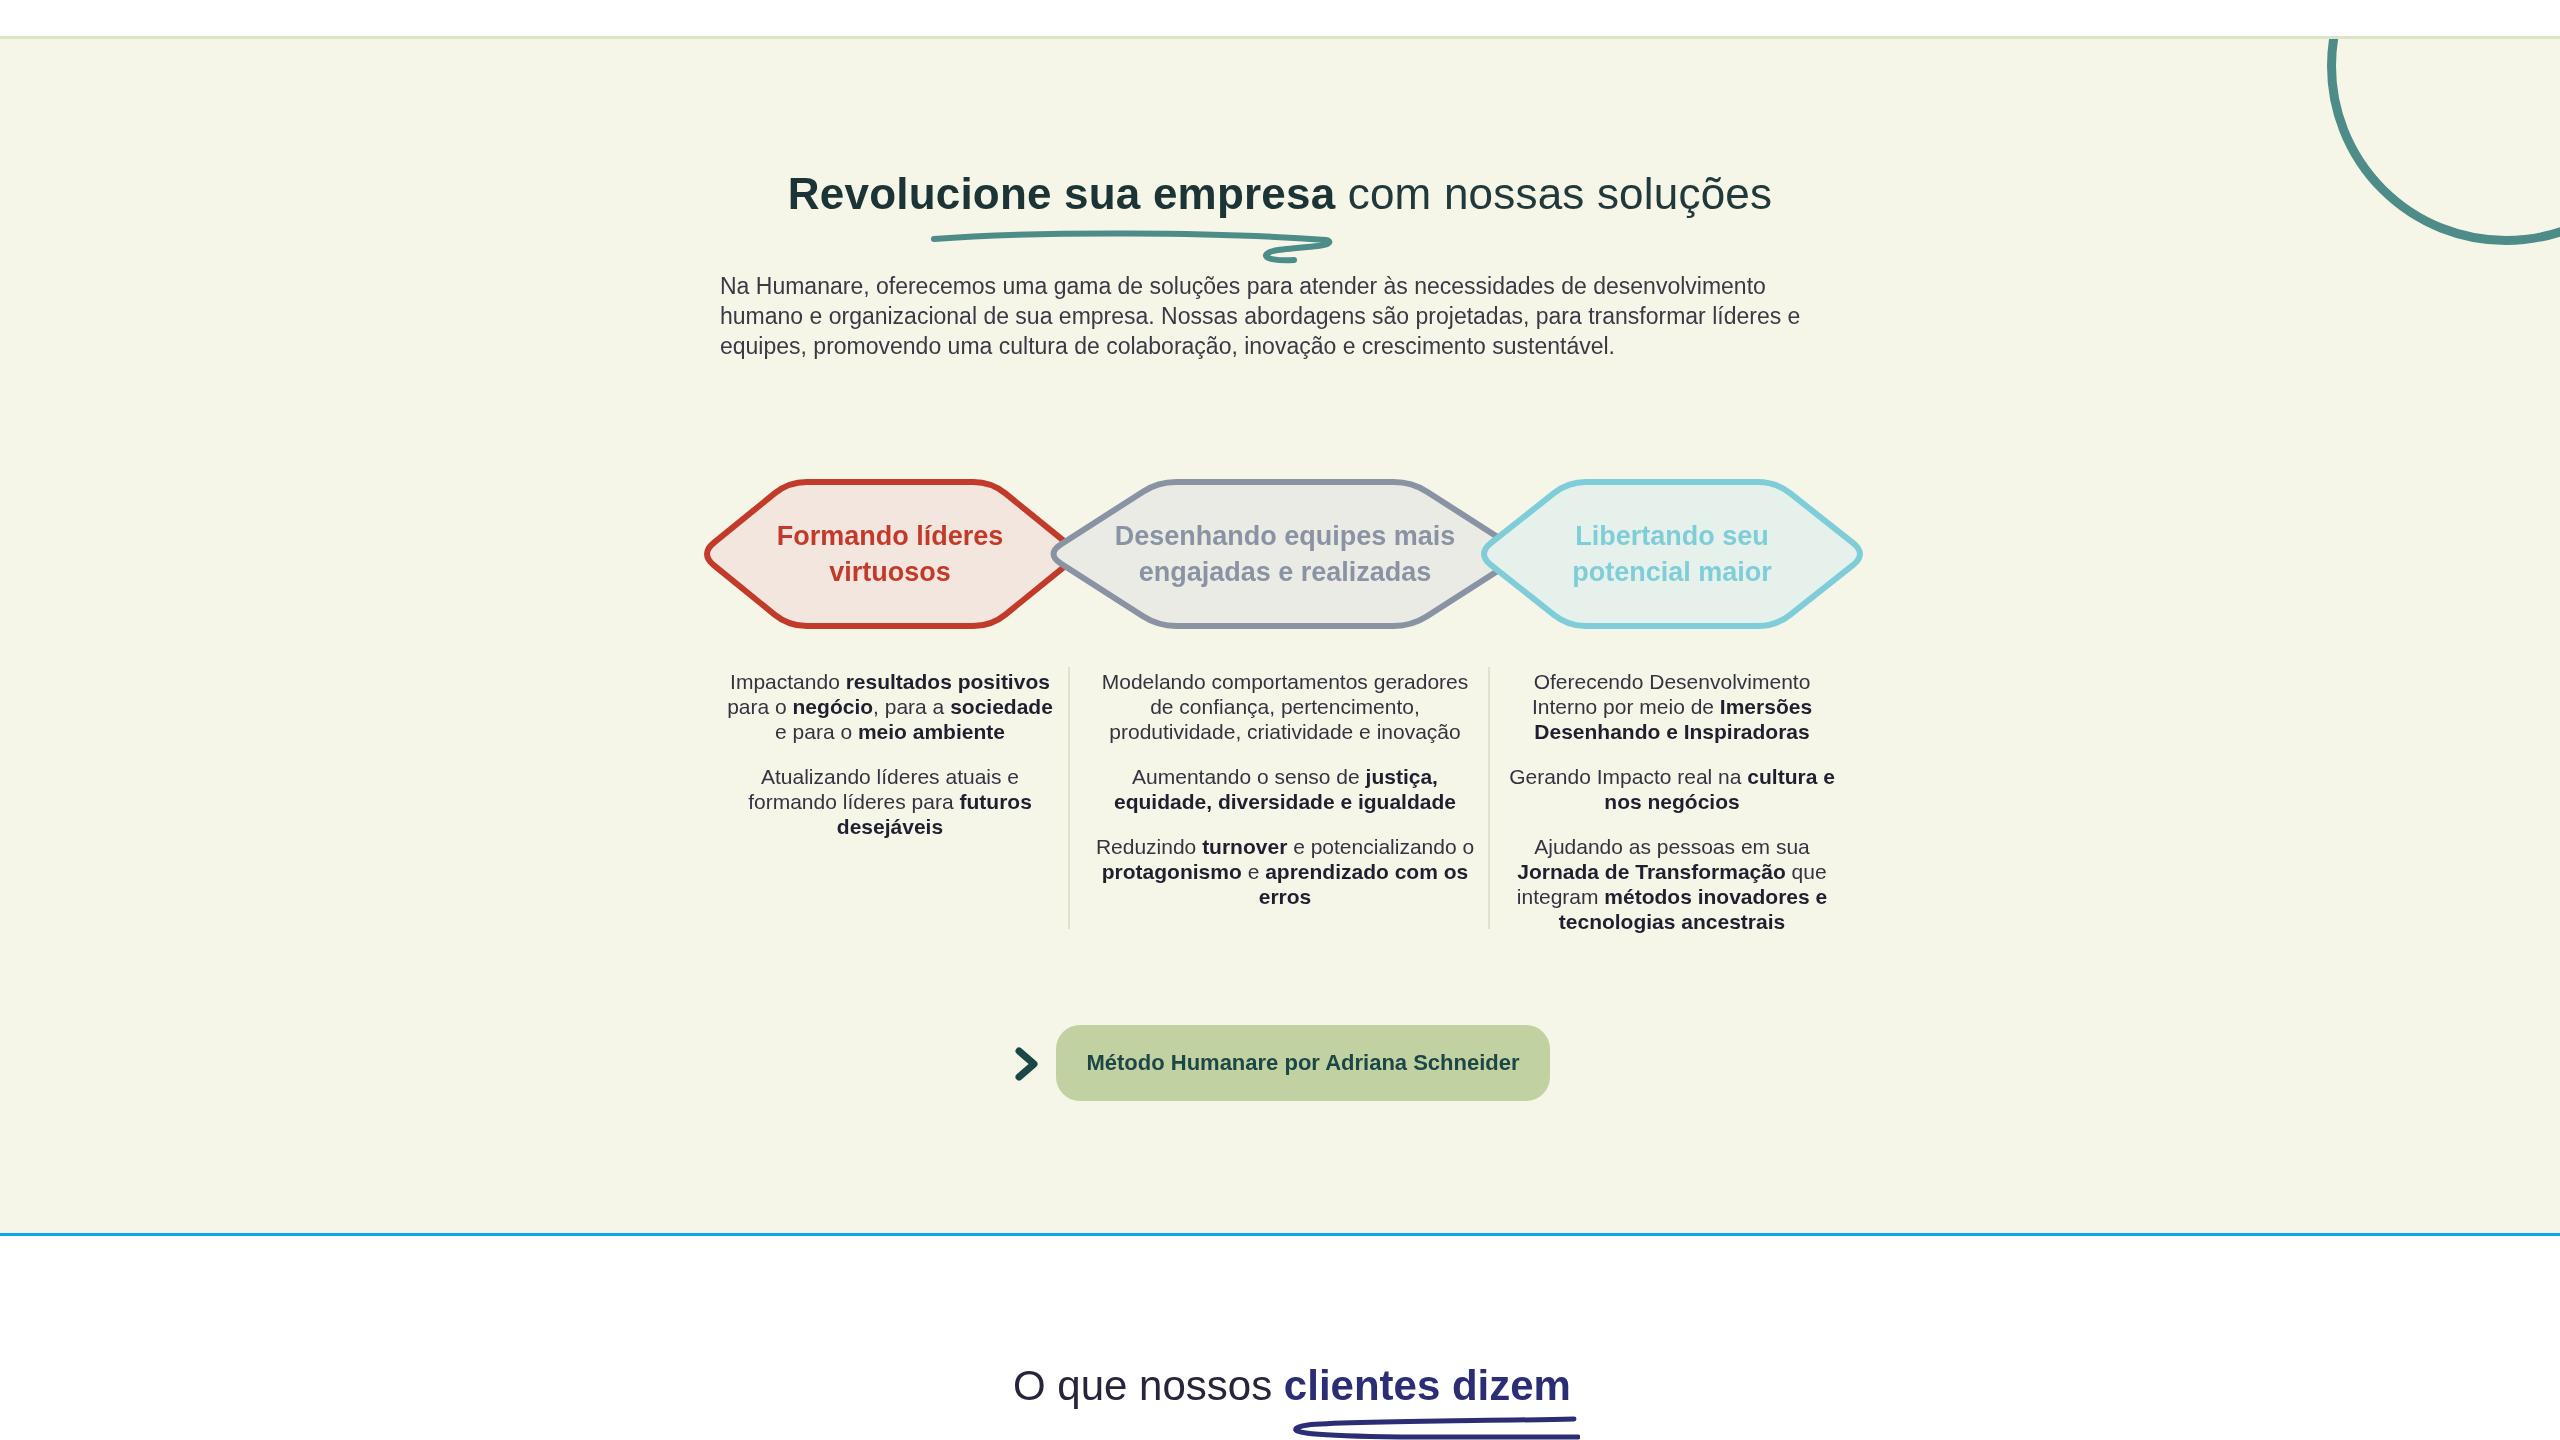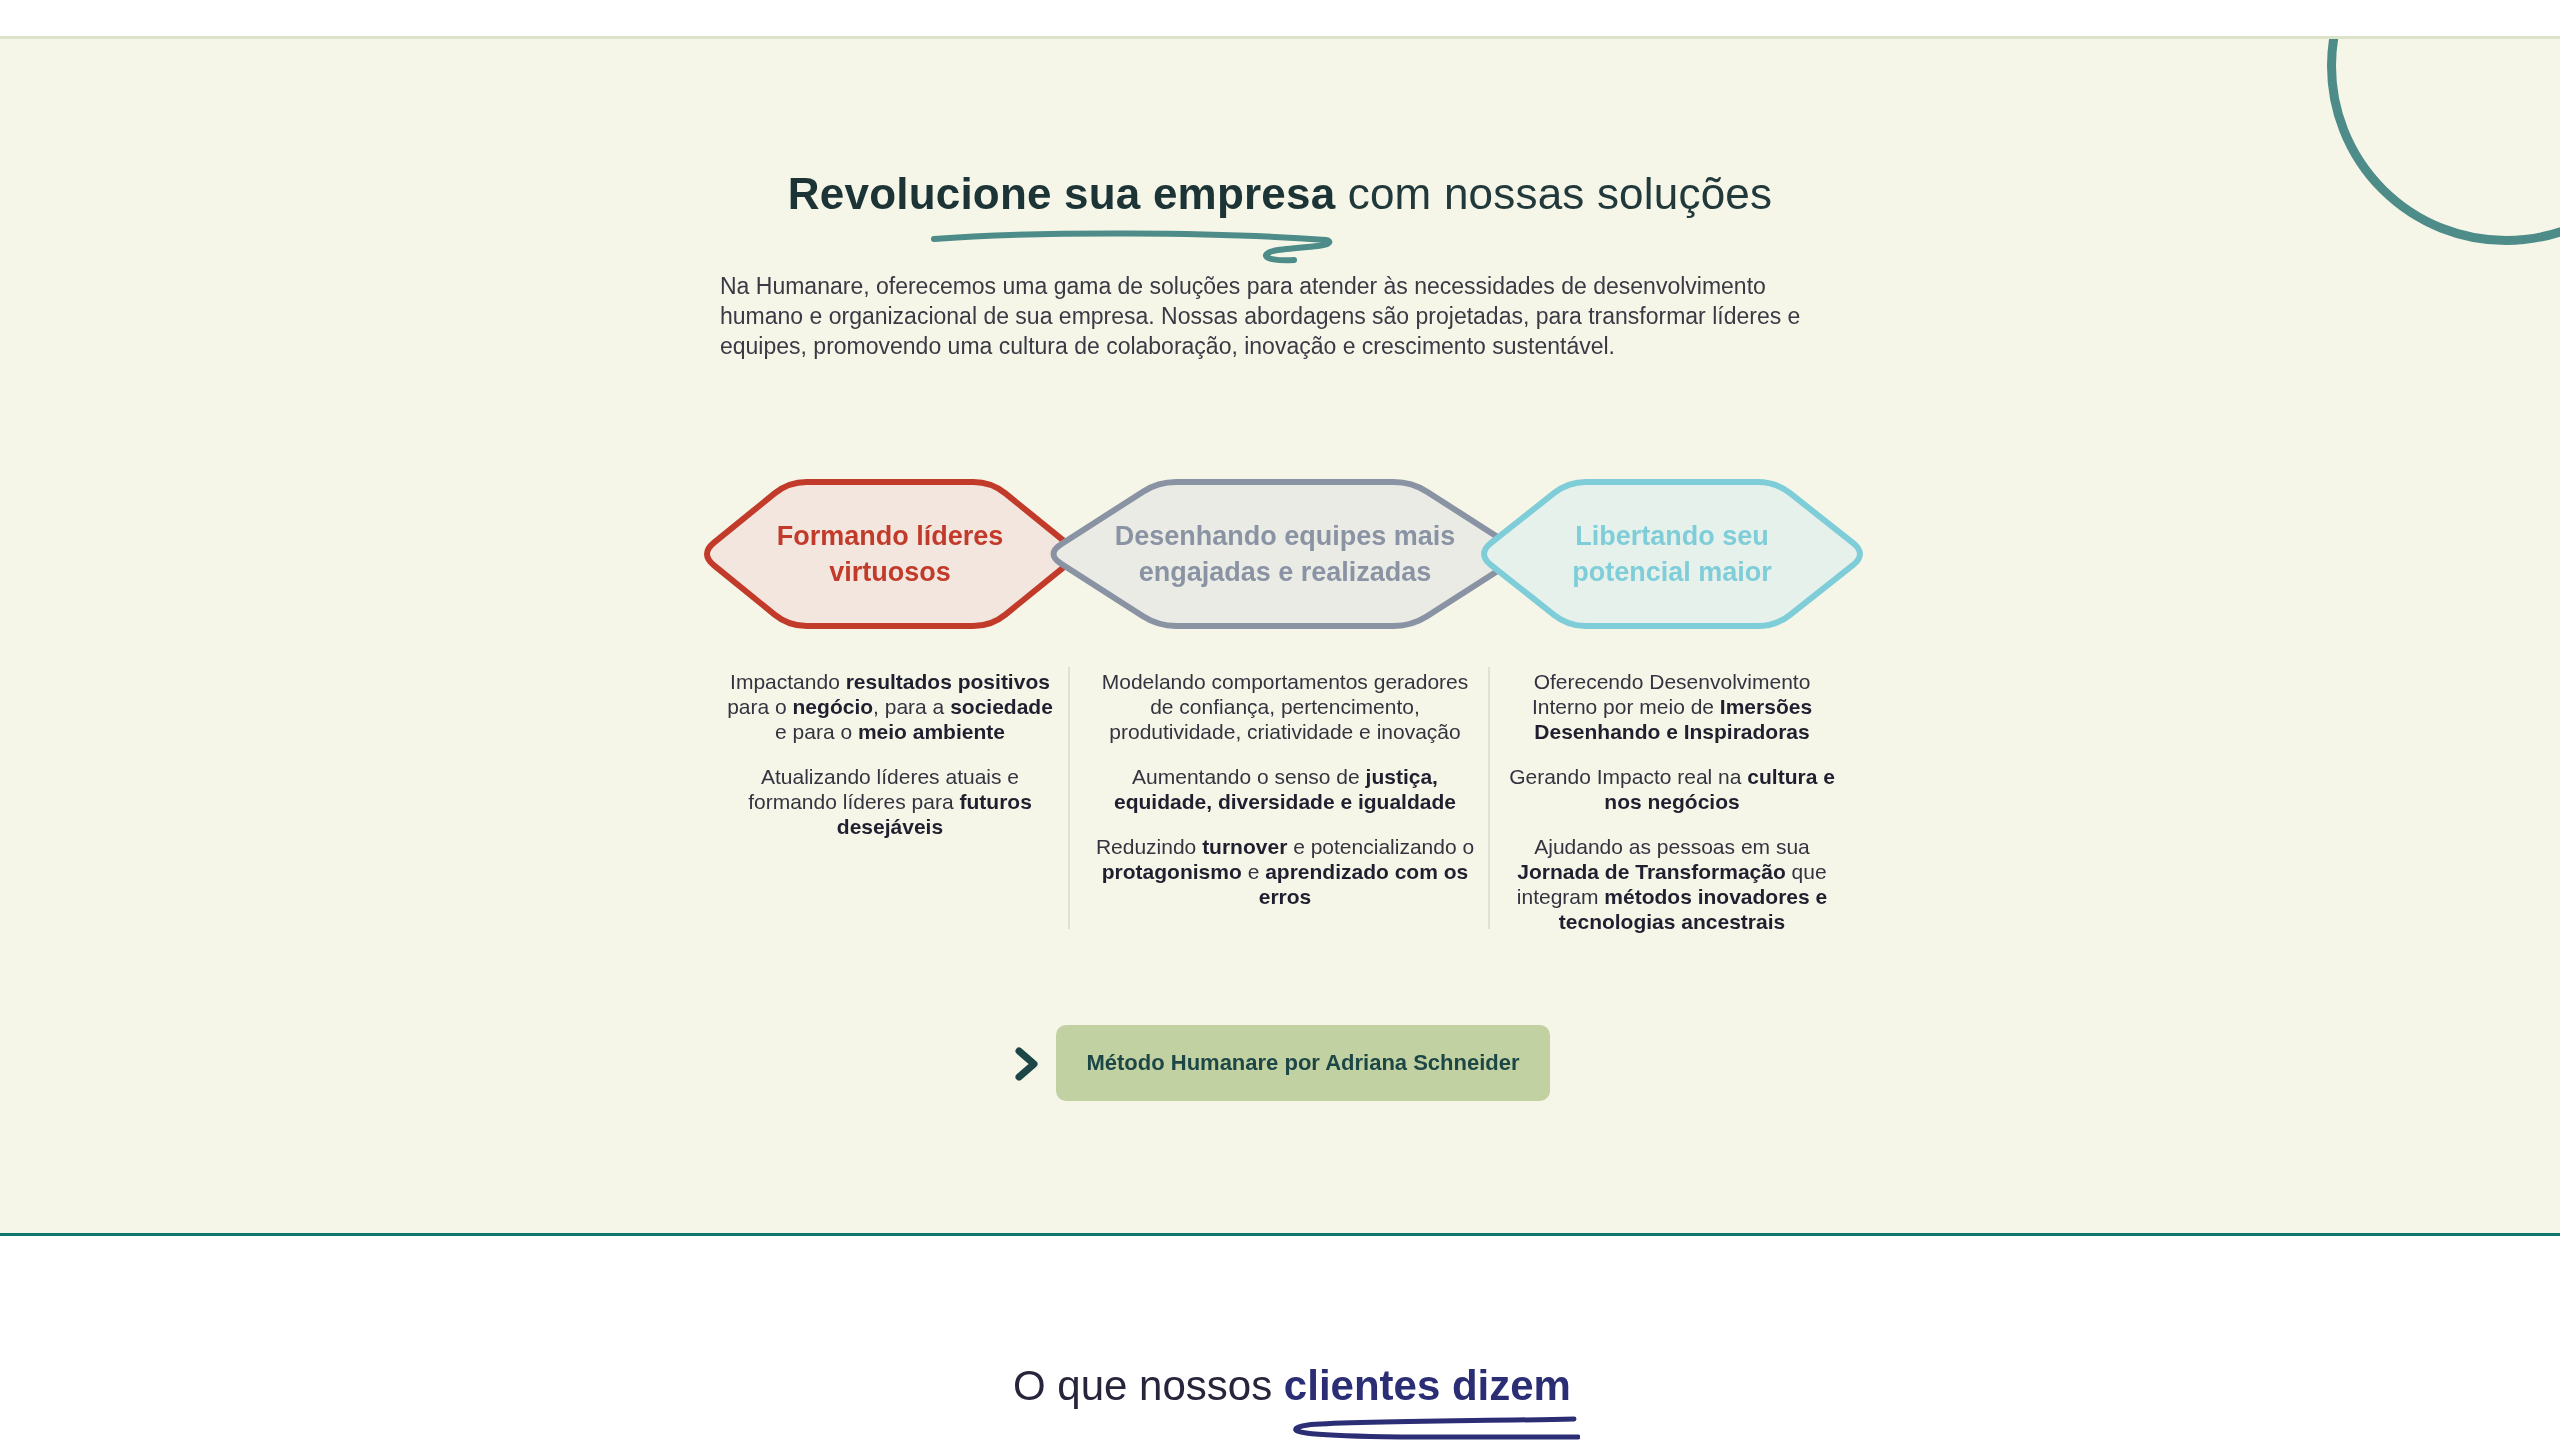--- a/index.html
+++ b/index.html
@@ -1,20 +1,20 @@
 <!DOCTYPE html>
 <html><head>
 <meta charset="utf-8">
 <style>
   html,body{margin:0;padding:0;background:#ffffff;}
   .page{position:relative;width:2560px;height:1440px;overflow:hidden;background:#ffffff;
         font-family:"Liberation Sans", sans-serif;}
   
   .solutions{position:absolute;left:0;top:36px;width:2560px;height:1200px;background:#f5f6e8;
-             border-top:3px solid #dbe4c8;border-bottom:3px solid #0f766e;box-sizing:border-box;overflow:hidden;}
+             border-top:3px solid #dbe4c8;border-bottom:3px solid #0ea5e9;box-sizing:border-box;overflow:hidden;}
   .deco-circle{position:absolute;left:2327px;top:-152px;width:358px;height:358px;border-radius:50%;
                border:9px solid #4d8c88;box-sizing:border-box;}
   .sec-title{position:absolute;left:0;top:130px;width:100%;margin:0;text-align:center;
              font-size:44px;font-weight:400;color:#21393b;letter-spacing:.2px;}
   .sec-title .tb{font-weight:700;color:#1c3436;}
   .title-squiggle{position:absolute;left:928px;top:188px;}
   .sec-desc{position:absolute;left:720px;top:232px;width:1120px;margin:0;text-align:left;
             font-size:23px;line-height:30px;color:#3a3944;}
   
   .hex{position:absolute;top:438px;height:154px;}
@@ -33,21 +33,21 @@
   
   .col{position:absolute;top:630px;text-align:center;font-size:21px;line-height:25px;color:#34333f;}
   .col p{margin:0 0 20px 0;}
   .col b{font-weight:700;color:#201f30;}
   .col1{left:722px;width:336px;}
   .col2{left:1088px;width:394px;}
   .col3{left:1500px;width:344px;}
   
   .cta-chevron{position:absolute;left:1012px;top:1006px;}
   .cta-btn{position:absolute;left:1056px;top:986px;width:494px;height:76px;background:#c1d1a2;
-           border:none;border-radius:10px;cursor:pointer;display:flex;align-items:center;justify-content:center;
+           border:none;border-radius:24px;cursor:pointer;display:flex;align-items:center;justify-content:center;
            font-family:"Liberation Sans", sans-serif;font-weight:700;font-size:22px;color:#1d4747;white-space:nowrap;}
   
   .testimonials{position:absolute;left:0;top:1236px;width:2560px;height:204px;background:#ffffff;margin-left:12px;}
   .test-title{position:absolute;left:0;top:126px;width:100%;margin:0;text-align:center;
               font-size:42px;font-weight:400;color:#27253b;}
   .test-title .tb{font-weight:700;color:#2b2e74;}
   .test-squiggle{position:absolute;left:1268px;top:178px;}
 </style>
 </head>
 <body>

